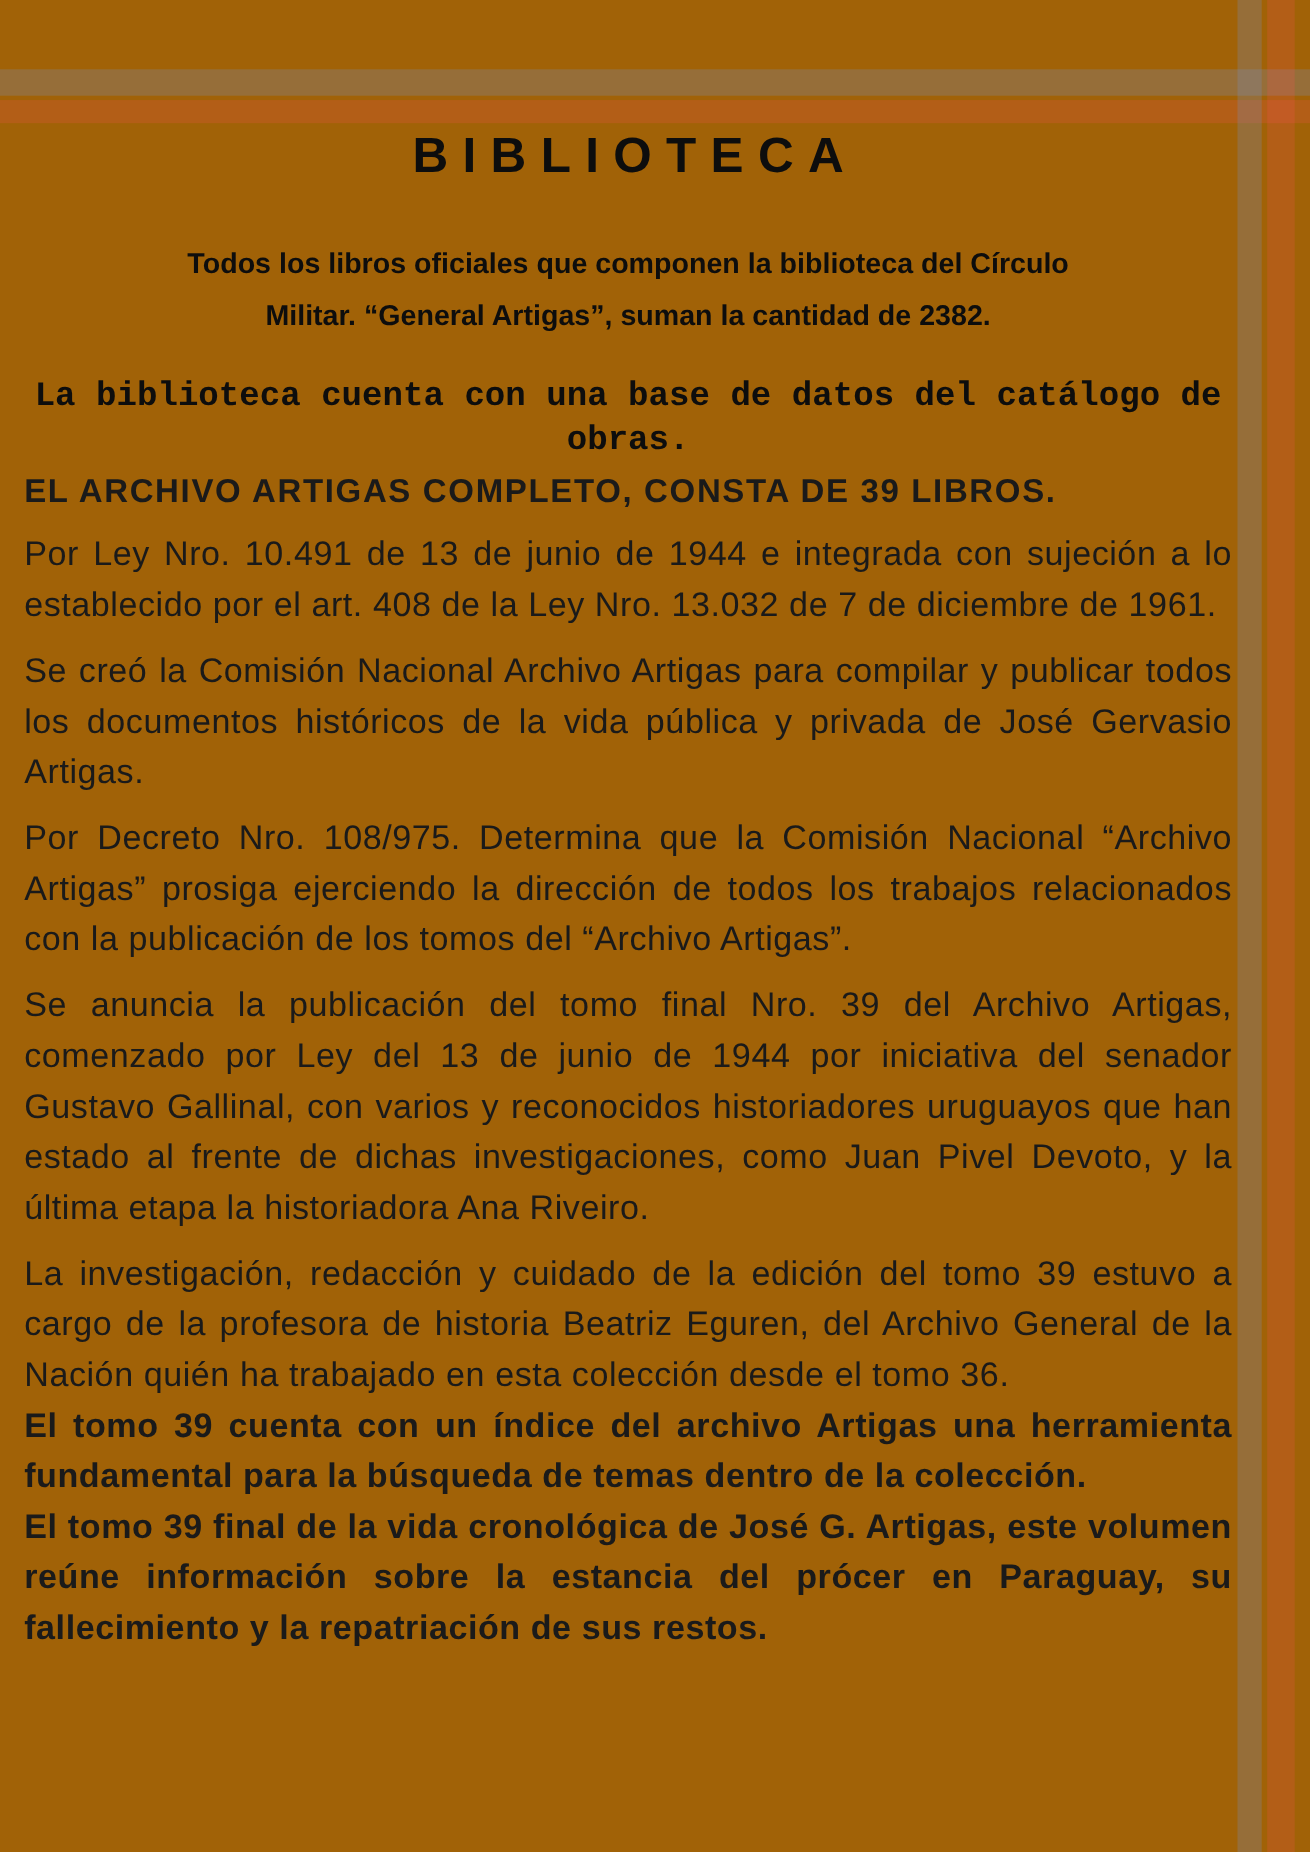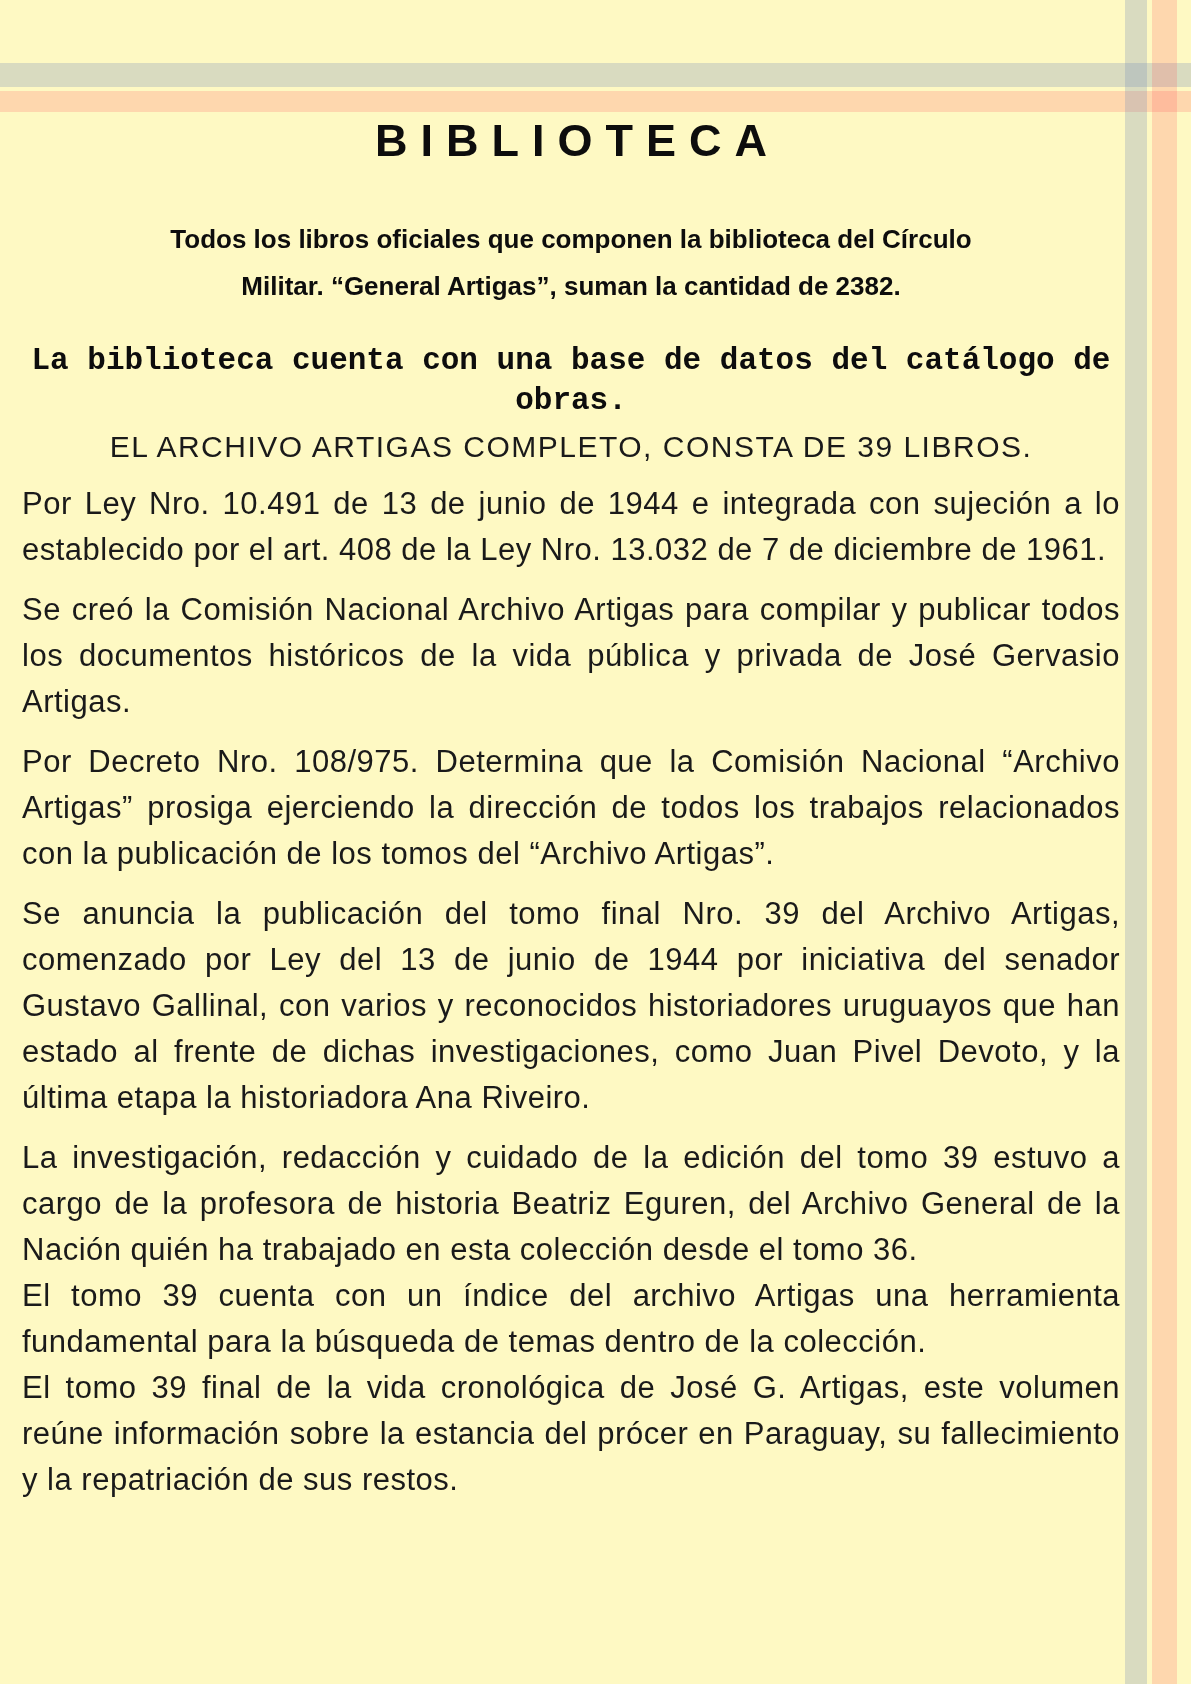--- a/index.html
+++ b/index.html
@@ -5,21 +5,21 @@
 <style>
   html, body {
     margin: 0;
     padding: 0;
     background: #ffffff;
   }
   .page {
     position: relative;
     width: 1191px;
     height: 1684px;
-    background: #fef9c3;
+    background: #a16207;
     overflow: hidden;
     font-family: "Liberation Sans", "DejaVu Sans", sans-serif;
     color: #141414;
   }
 
   
   .stripe { position: absolute; }
   .stripe-h-blue {
     left: 0; right: 0; top: 63px; height: 24px;
     background: rgba(122, 144, 187, 0.28);
@@ -77,37 +77,36 @@
     font-weight: 700;
     text-align: center;
     color: #0d0d0d;
     font-family: Liberation Mono, monospace;
   }
 
   .archivo-line {
     margin: 6px 0 0 0;
     font-size: 30px;
     line-height: 40px;
-    font-weight: 400;
+    font-weight: 700;
     letter-spacing: 1.5px;
-    text-align: center;
     color: #1a1a1a;
   }
 
   .body-copy p {
     margin: 14px 0 0 0;
     font-size: 31px;
     line-height: 46px;
     letter-spacing: 0.5px;
     text-align: justify;
     text-justify: inter-word;
     color: #1a1a1a;
   }
   .body-copy p.first { }
-  .body-copy p.tight { margin-top: 0; }
+  .body-copy p.tight { margin-top: 0; font-weight: bold; }
 </style>
 </head>
 <body>
 
 <div class="page">
 
   <div class="stripe stripe-h-blue"></div>
   <div class="stripe stripe-h-pink"></div>
   <div class="stripe stripe-v-blue"></div>
   <div class="stripe stripe-v-pink"></div>

